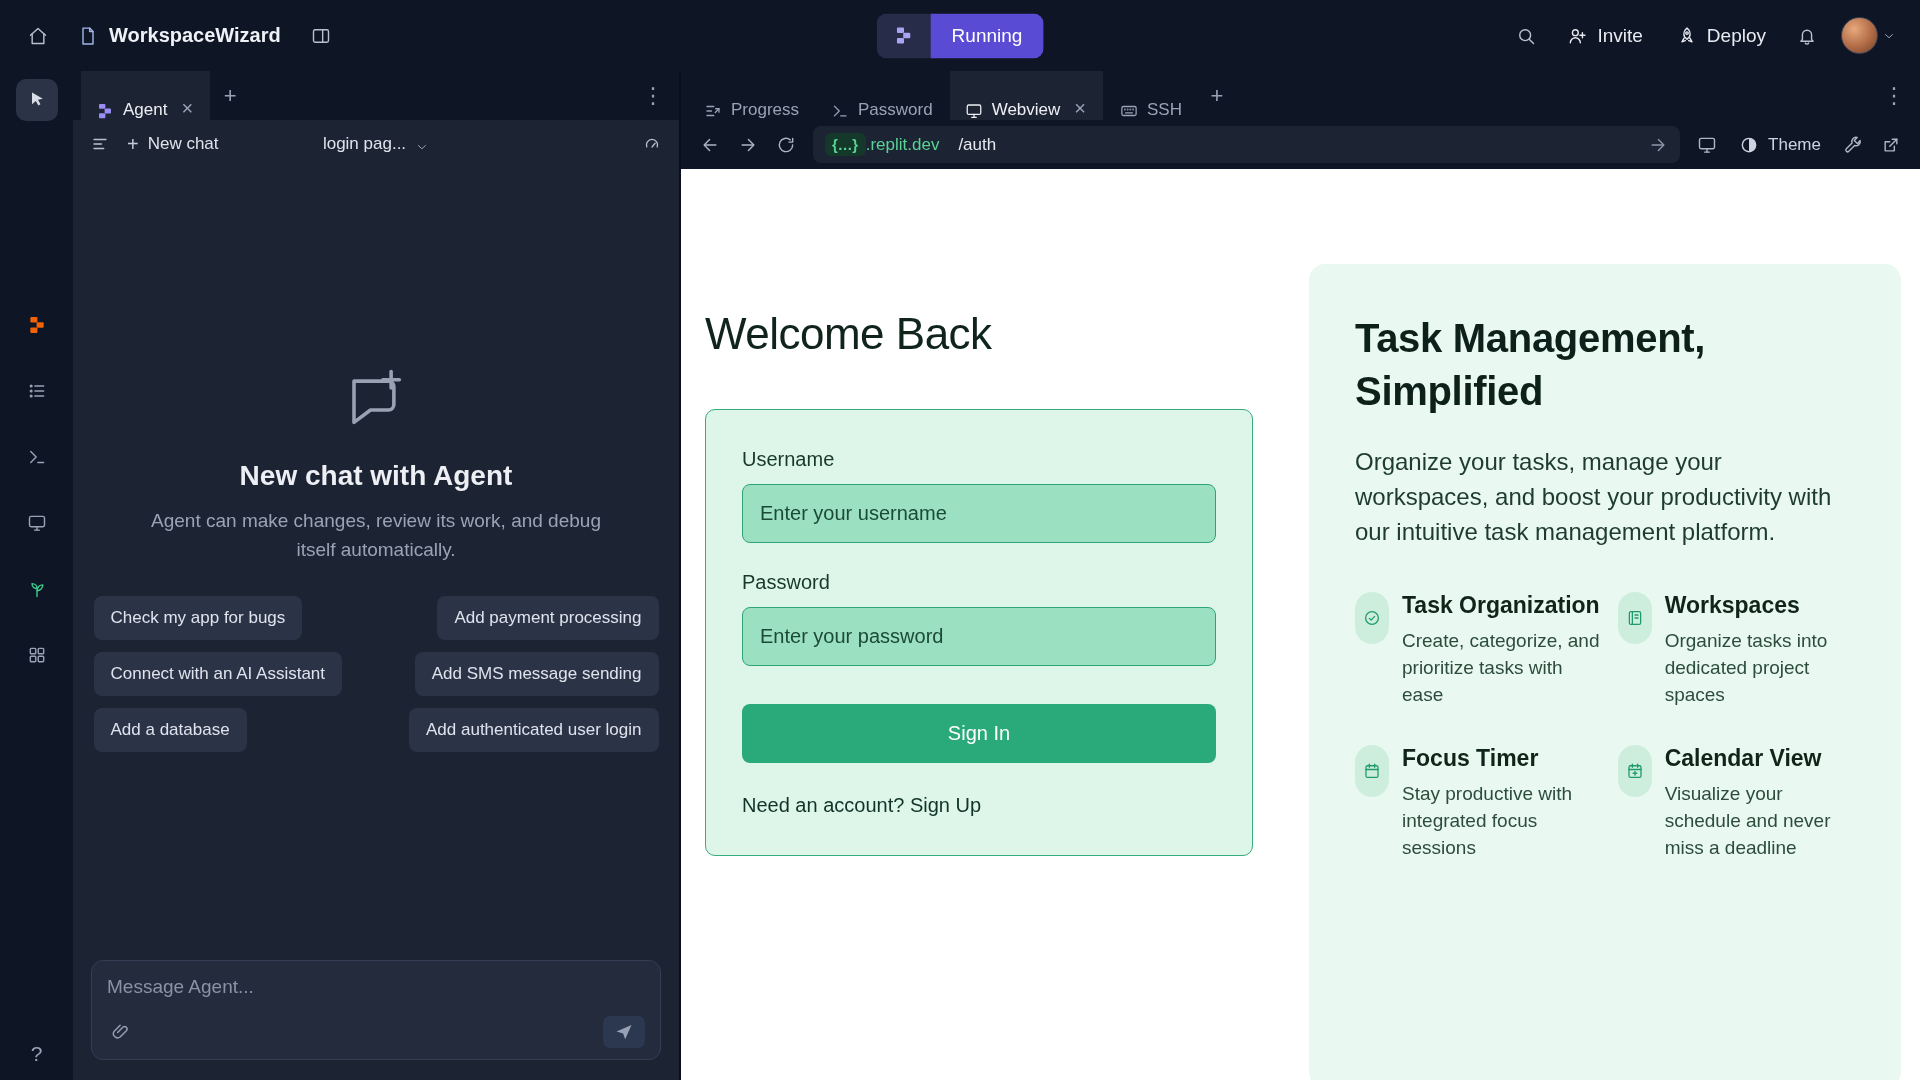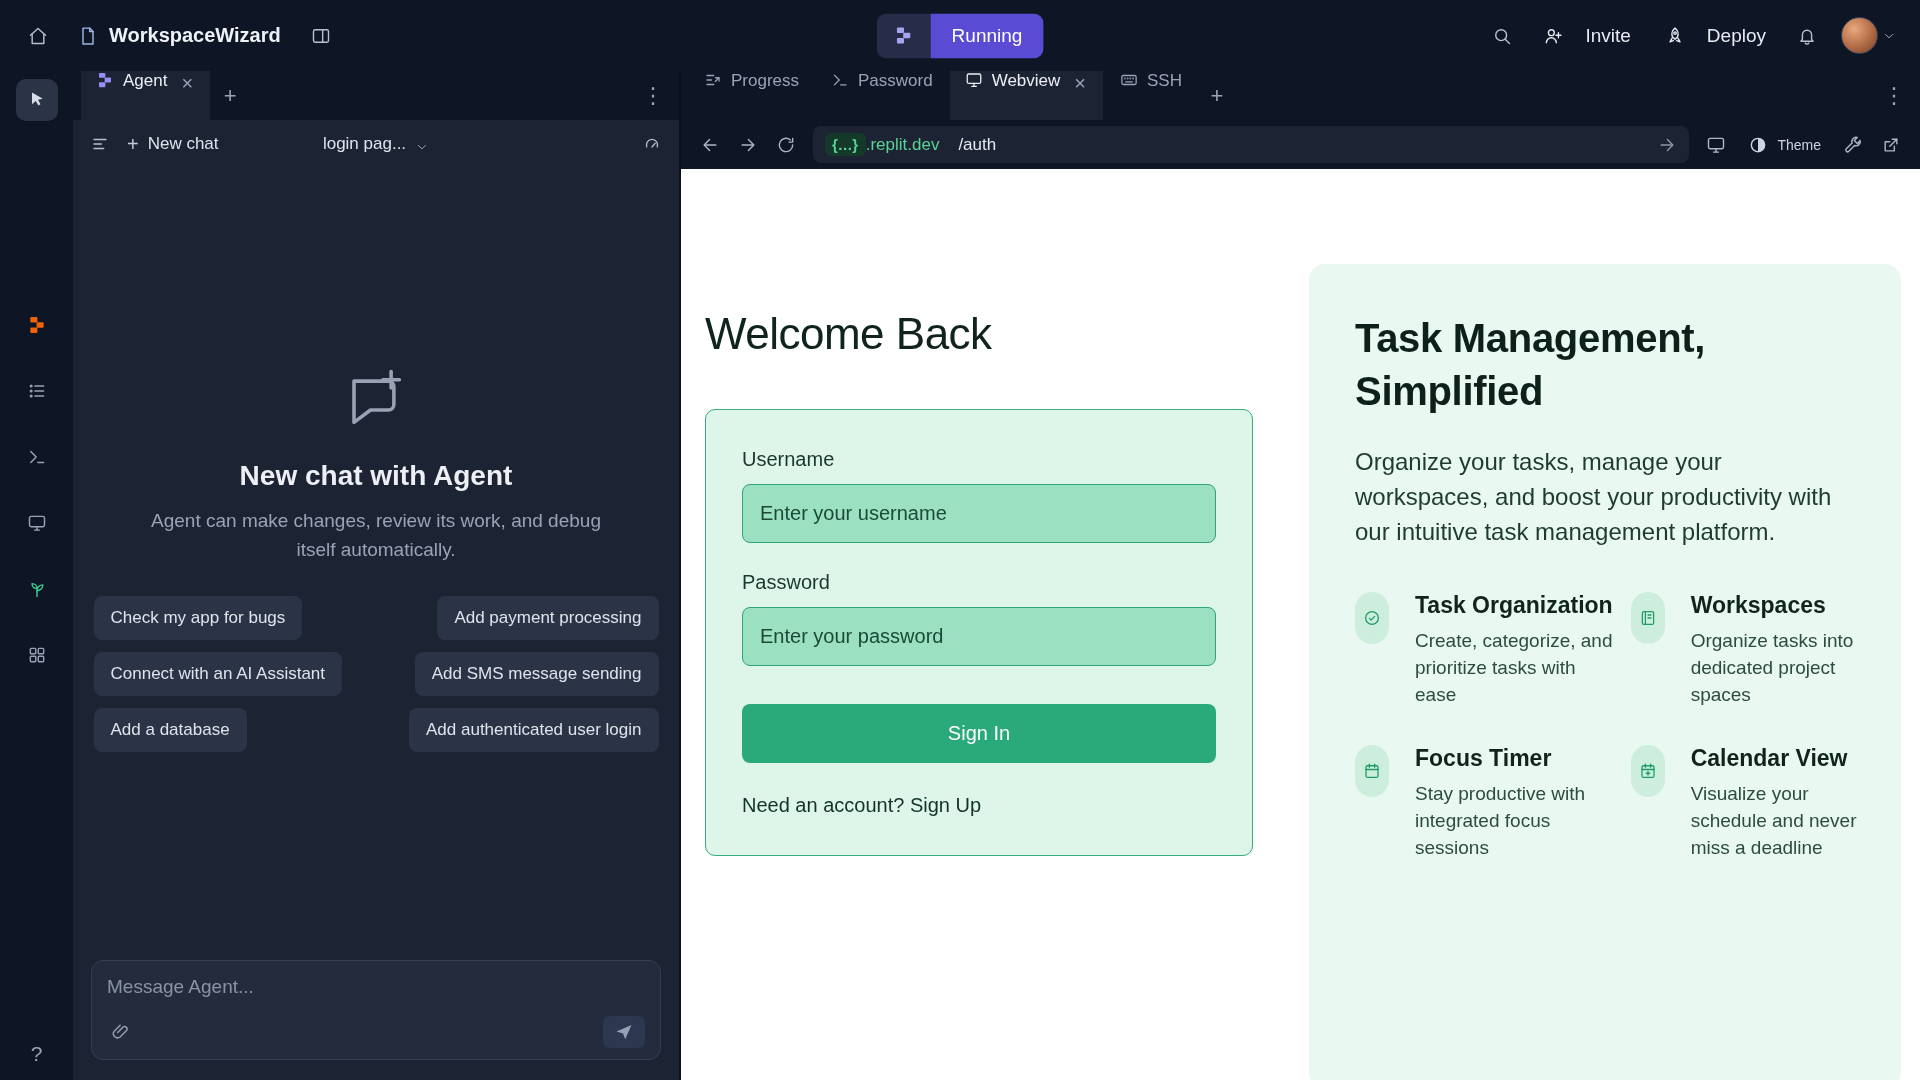--- a/index.html
+++ b/index.html
@@ -13,42 +13,42 @@
   
   .topbar{height:71px;display:flex;align-items:center;justify-content:space-between;padding:0 18px;position:relative;background:#0e1525}
   .tb-left{display:flex;align-items:center;gap:12px}
   .iconbtn{width:40px;height:40px;display:flex;align-items:center;justify-content:center;border-radius:8px;color:#b9c1d0}
   .proj{display:flex;align-items:center;gap:11px;padding:6px 8px;border-radius:8px}
   .proj-title{color:#eef1f6;font-size:20px;font-weight:700}
   .runpill{position:absolute;left:50%;top:50%;transform:translate(-50%,-50%);display:flex;height:45px;border-radius:10px;overflow:hidden}
   .runlogo{width:54px;background:#272c49;display:flex;align-items:center;justify-content:center;color:#aaa3f2}
   .runlabel{background:#5a4bd4;color:#fff;display:flex;align-items:center;padding:0 21px;font-size:19px}
   .tb-right{display:flex;align-items:center;gap:8px}
-  .tb-btn{display:flex;align-items:center;gap:22px;padding:9px 13px;border-radius:8px;color:#e8ebf2;font-size:19px}
+  .tb-btn{display:flex;align-items:center;gap:10px;padding:9px 13px;border-radius:8px;color:#e8ebf2;font-size:19px}
   .avatar-wrap{display:flex;align-items:center;gap:4px;padding:4px 6px;border-radius:8px}
   .avatar{width:37px;height:37px;border-radius:50%;background:radial-gradient(circle at 35% 32%,#e8a87c,#b06a45 55%,#6e4026 100%);border:1px solid #3a4256}
   .chev{width:14px;height:14px;color:#9aa3b5}
   .rec-dot{position:fixed;top:4px;right:6px;width:9px;height:9px;border-radius:50%;background:#e23c3c}
 
   
   .main{display:flex;height:1009px}
 
   
   .rail{width:73px;display:flex;flex-direction:column;align-items:center;padding:8px 0 14px;background:#0e1525}
   .rail-btn{width:42px;height:42px;display:flex;align-items:center;justify-content:center;border-radius:10px;color:#9aa3b5}
   .rail-btn.active{background:#2b3347;color:#d9dde7}
   .rail-group{margin:auto 0;display:flex;flex-direction:column;gap:24px;align-items:center}
   .rail-help{font-size:21px;color:#9aa3b5;margin-top:auto}
   .orange{color:#f26207}
   .green{color:#3fc98a}
 
   
   .agent{width:608px;background:#1c2333;display:flex;flex-direction:column;border-right:2px solid #090f1b}
   .tabstrip{height:49px;background:#0e1525;display:flex;align-items:stretch;padding:0 8px;gap:2px}
-  .tab{display:flex;align-items:flex-start;gap:9px;padding:0 15px;font-size:17px;color:#9aa3b5}
+  .tab{display:flex;align-items:flex-end;gap:9px;padding:0 15px;font-size:17px;color:#9aa3b5}
   .tab.active{background:#1c2333;color:#edeff4}
   .tab svg{width:18px;height:18px}
   .tabclose{font-size:20px;line-height:1;color:#9aa3b5;margin-left:3px;padding:2px}
   .strip-btn{width:36px;height:36px;align-self:center;display:flex;align-items:center;justify-content:center;color:#9aa3b5;font-size:22px;border-radius:8px;line-height:1}
   .spacer{flex:1}
 
   .agent-toolbar{height:48px;display:flex;align-items:center;padding:0 10px;position:relative;flex:0 0 auto}
   .newchat{display:flex;align-items:center;gap:9px;color:#dfe3ec;font-size:17px;padding:7px 10px;border-radius:8px}
   .newchat .plus{font-size:20px;line-height:1;color:#c4cad6}
   .chat-select{position:absolute;left:50%;transform:translateX(-50%);display:flex;align-items:flex-end;gap:9px;color:#dfe3ec;font-size:17px;padding:6px 8px;border-radius:8px}
@@ -70,39 +70,39 @@
 
   
   .workspace{flex:1;display:flex;flex-direction:column;background:#0e1525;min-width:0}
   .urlbar{height:49px;display:flex;align-items:center;gap:4px;padding:0 12px;flex:0 0 auto}
   .nav-btn{width:34px;height:34px;display:flex;align-items:center;justify-content:center;border-radius:8px;color:#aeb6c6}
   .url-input{flex:1;height:37px;background:#1c2333;border-radius:8px;display:flex;align-items:center;padding:0 12px;margin:0 6px;min-width:0}
   .host-badge{background:#14382a;color:#58d394;font-size:15px;font-weight:700;padding:3px 7px;border-radius:6px;letter-spacing:.5px}
   .host{color:#58d394;font-size:17px}
   .path{color:#e6e9f0;font-size:17px;margin-left:19px}
   .go-arrow{margin-left:auto;color:#8d96a9}
-  .theme-btn{display:flex;align-items:center;gap:9px;color:#cdd4e0;font-size:14px;padding:7px 11px;border-radius:8px}
+  .theme-btn{display:flex;align-items:center;gap:9px;color:#cdd4e0;font-size:17px;padding:7px 11px;border-radius:8px}
 
   .webview{flex:1;background:#ffffff;display:flex;gap:56px;padding:95px 16px 0 24px;overflow:hidden;color:#0f241c}
   .auth-col{width:548px;margin-top:45px;flex:0 0 auto}
   .wb-heading{font-size:44px;font-weight:400;color:#10241c;letter-spacing:-.5px}
   .wb-sub{font-size:24px;color:#22382f;margin-top:21px}
   .auth-card{margin-top:50px;background:#def5e9;border:1px solid #35ad7d;border-radius:10px;padding:38px 36px}
   .fgroup + .fgroup{margin-top:28px}
   .flabel{font-size:20px;color:#16392b;margin-bottom:13px;display:block}
   .finput{width:100%;height:59px;background:#9be0c1;border:1px solid #2fa477;border-radius:8px;padding:0 17px;font-size:20px;color:#11372a;outline:none;font-family:inherit}
   .finput::placeholder{color:#1b4a37}
   .submit{width:100%;height:59px;margin-top:38px;background:#2aa97b;border:none;border-radius:8px;color:#fff;font-size:20px;text-align:center}
   .signup{margin-top:31px;text-align:left;font-size:20px;color:#11342a;width:100%}
 
   .promo{width:592px;height:824px;flex:0 0 auto;background:#e9f8f1;border-radius:16px;padding:48px 40px 0 46px}
   .promo-title{font-size:40px;font-weight:700;color:#0d211a;line-height:1.33;max-width:430px;letter-spacing:-.3px}
   .promo-desc{font-size:24px;color:#1e3b2f;line-height:1.45;margin-top:27px;max-width:505px}
   .features{display:grid;grid-template-columns:1fr 1fr;column-gap:18px;row-gap:36px;margin-top:42px}
-  .feature{display:flex;gap:26px;align-items:flex-start}
+  .feature{display:flex;gap:13px;align-items:flex-start}
   .f-ic{width:34px;height:52px;border-radius:17px;background:#cdeedd;color:#1f9b68;display:flex;align-items:center;justify-content:center;flex:0 0 auto}
   .f-ic svg{width:18px;height:18px}
   .f-title{font-size:23px;font-weight:700;color:#102419;white-space:nowrap}
   .f-desc{font-size:19px;color:#2c4c3e;line-height:1.42;margin-top:9px;max-width:200px}
 </style>
 </head>
 <body>
 
 <div class="rec-dot"></div>
 

